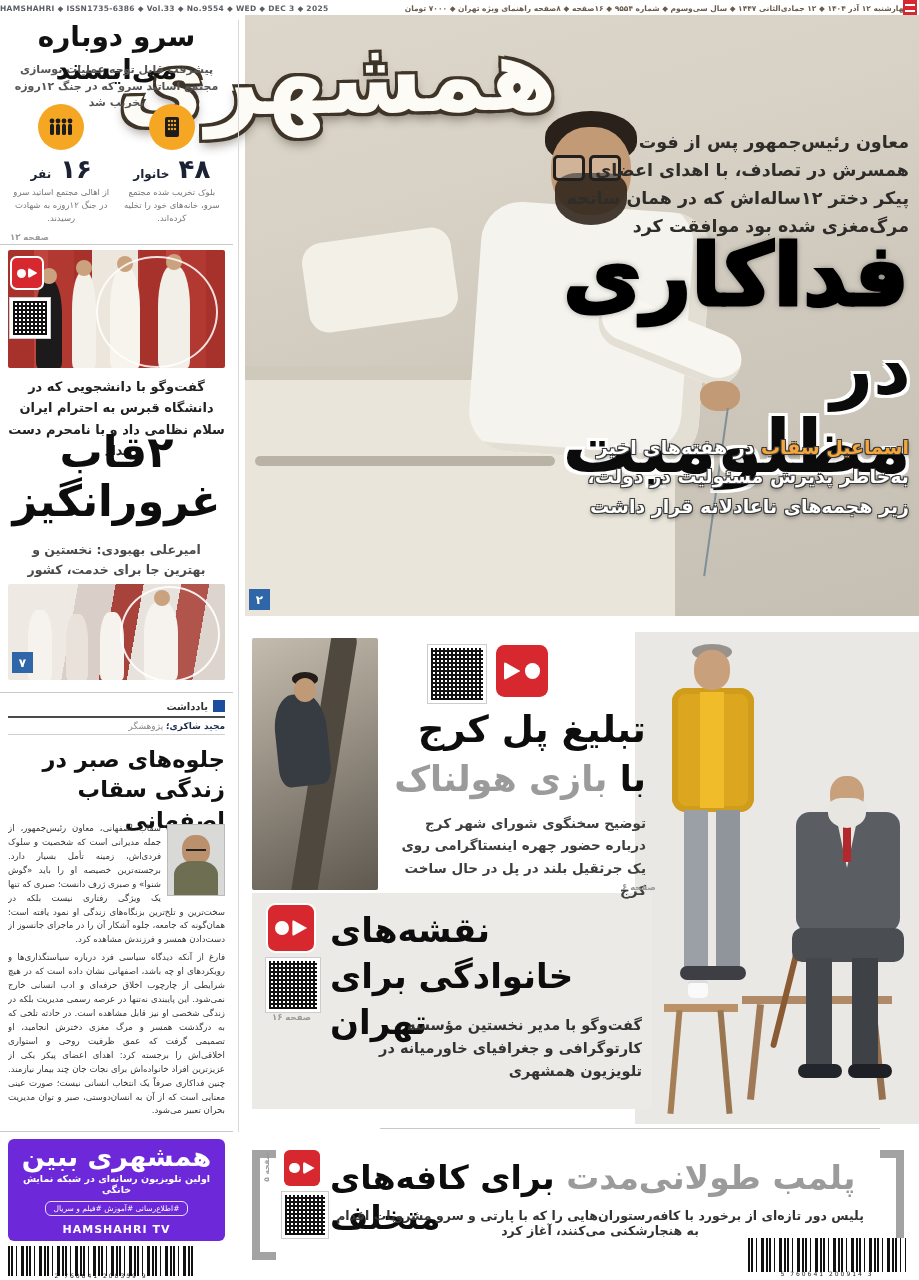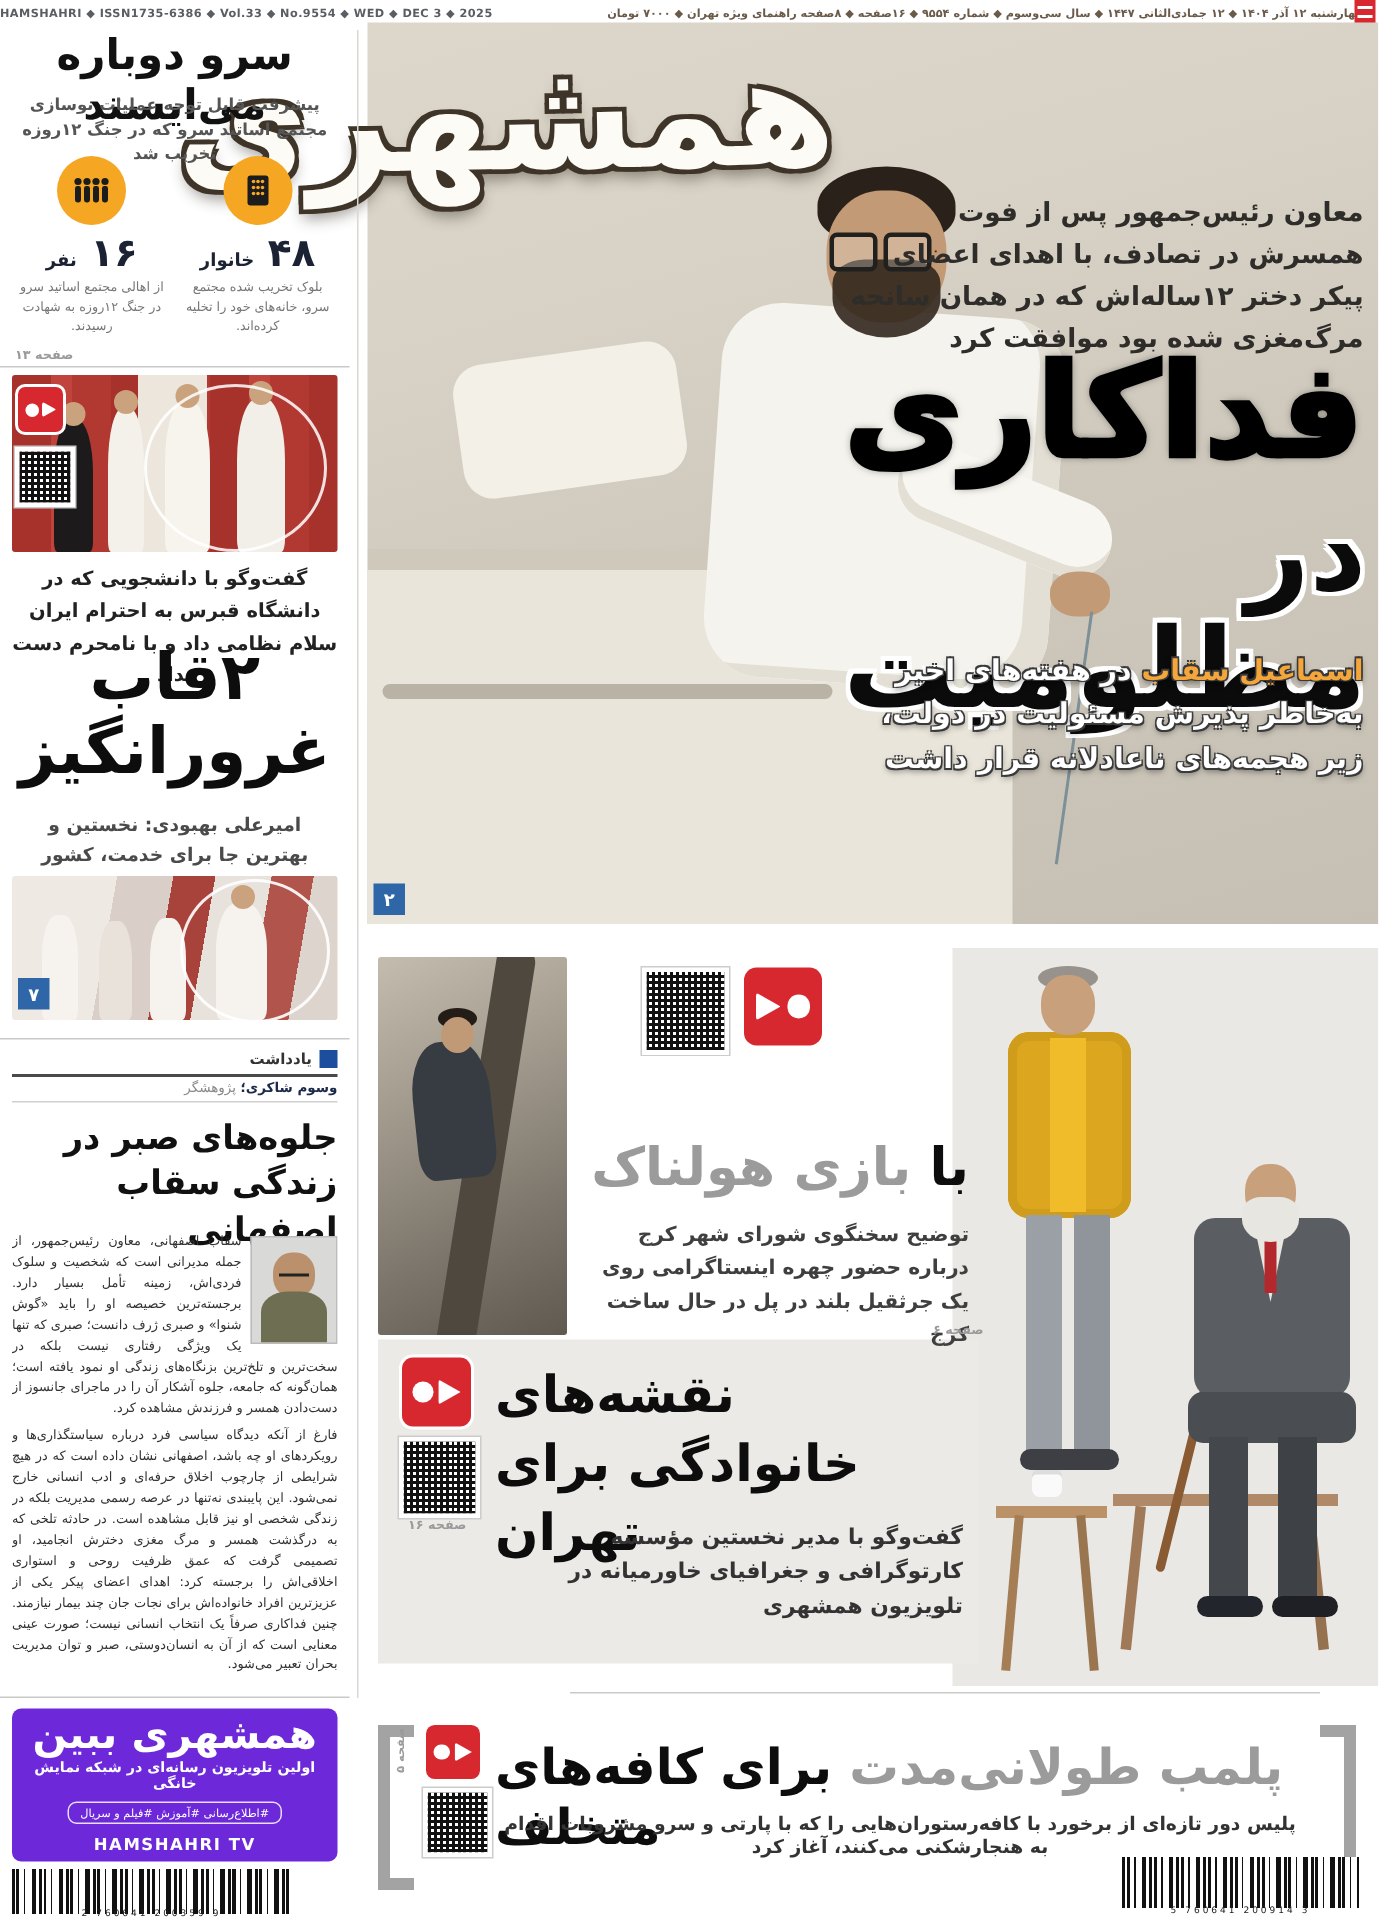--- a/index.html
+++ b/index.html
@@ -297,21 +297,21 @@
   </div>
   <div class="abs pbadge badge-7">۷</div>
   <div class="abs hline line2"></div>
 
   <div class="abs note-head rtl">
     <span class="note-sq"></span>
     <span class="note-lab">یادداشت</span>
   </div>
   <div class="abs note-rule"></div>
   <div class="abs note-author rtl">
-    <b>وسوم شاکری؛</b> <span>پژوهشگر</span>
+    <b>مجید شاکری؛</b> <span>پژوهشگر</span>
   </div>
   <div class="abs note-rule2"></div>
   <div class="abs note-hl rtl">جلوه‌های صبر در زندگی سقاب اصفهانی</div>
   <div class="abs note-body rtl">
     <span class="portrait">
         <span class="ph"></span>
         <span class="pb"></span>
         <span class="pg"></span>
       </span>
     <p>سقاب اصفهانی، معاون رئیس‌جمهور، از جمله مدیرانی است که شخصیت و سلوک فردی‌اش، زمینه تأمل بسیار دارد. برجسته‌ترین خصیصه او را باید «گوش شنوا» و صبری ژرف دانست؛ صبری که تنها یک ویژگی رفتاری نیست بلکه در سخت‌ترین و تلخ‌ترین بزنگاه‌های زندگی او نمود یافته است؛ همان‌گونه که جامعه، جلوه آشکار آن را در ماجرای جانسوز از دست‌دادن همسر و فرزندش مشاهده کرد.</p>
@@ -339,20 +339,21 @@
     <div class="climber-head"></div>
   </div>
 
   <div class="abs karaj-logos rtl">
     <span class="tvlogo karaj-tv">
         <span class="dot"></span>
         <span class="tri"></span>
       </span>
     <span class="qr karaj-qr"></span>
   </div>
+  <div class="abs karaj-hl1 rtl">تبلیغ پل کرج</div>
   <div class="abs karaj-hl2 rtl">
     <span>با </span><span class="gray">بازی هولناک</span>
   </div>
   <div class="abs karaj-deck rtl">توضیح سخنگوی شورای شهر کرج درباره حضور چهره اینستاگرامی روی یک جرثقیل بلند در پل در حال ساخت کرج</div>
   <div class="abs pageref karaj-ref rtl">صفحه ۶</div>
 
   <div class="abs sman-card"></div>
   <div class="abs sman-shirt"></div>
   <div class="abs sman-hair"></div>
   <div class="abs sman-head"></div>

